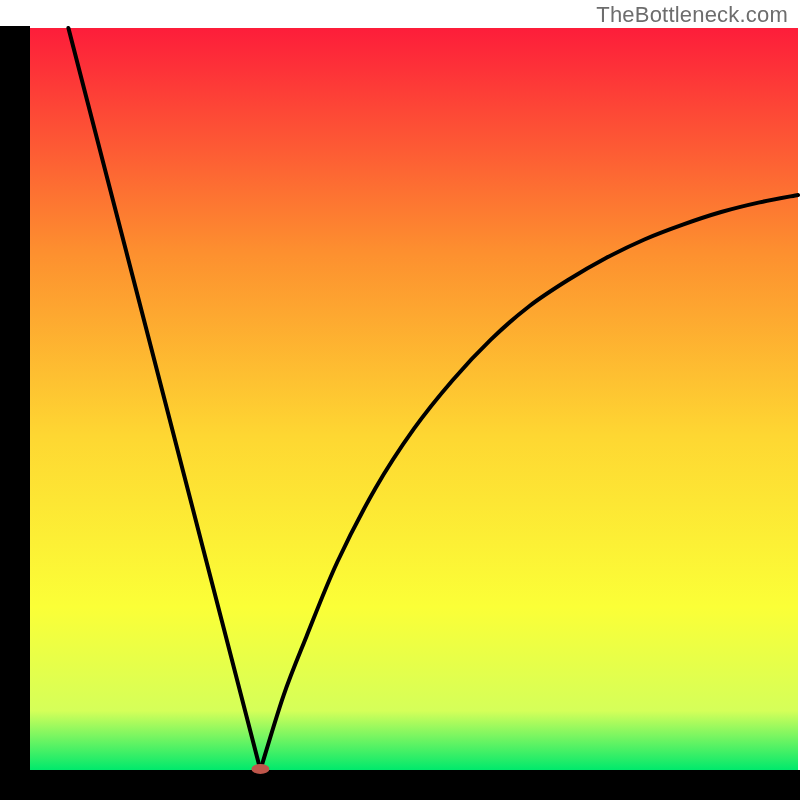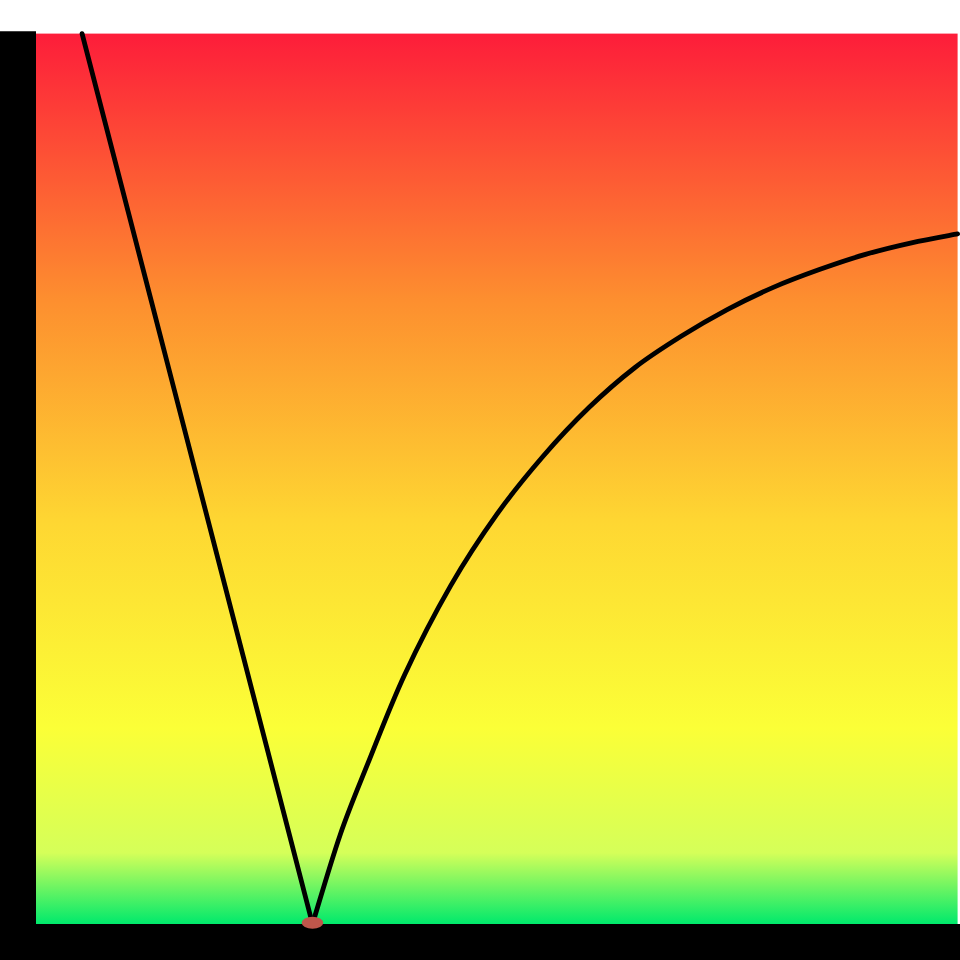--- a/index.html
+++ b/index.html
@@ -31,20 +31,21 @@
     top: 0;
     left: 0;
     width: 800px;
     height: 800px;
   }
 </style>
 </head>
 <body>
 <div class="container">
 
+<div class="watermark">TheBottleneck.com</div>
 
 <svg class="chart" viewBox="0 0 800 800">
   <defs>
     <linearGradient id="bg-grad" x1="0" y1="0" x2="0" y2="1">
           <stop offset="0%" stop-color="#fd1d3a"></stop>
           <stop offset="30%" stop-color="#fd8f2f"></stop>
           <stop offset="55.00000000000001%" stop-color="#fed732"></stop>
           <stop offset="78%" stop-color="#fbff37"></stop>
           <stop offset="92%" stop-color="#d5ff59"></stop>
           <stop offset="100%" stop-color="#00e96c"></stop>

